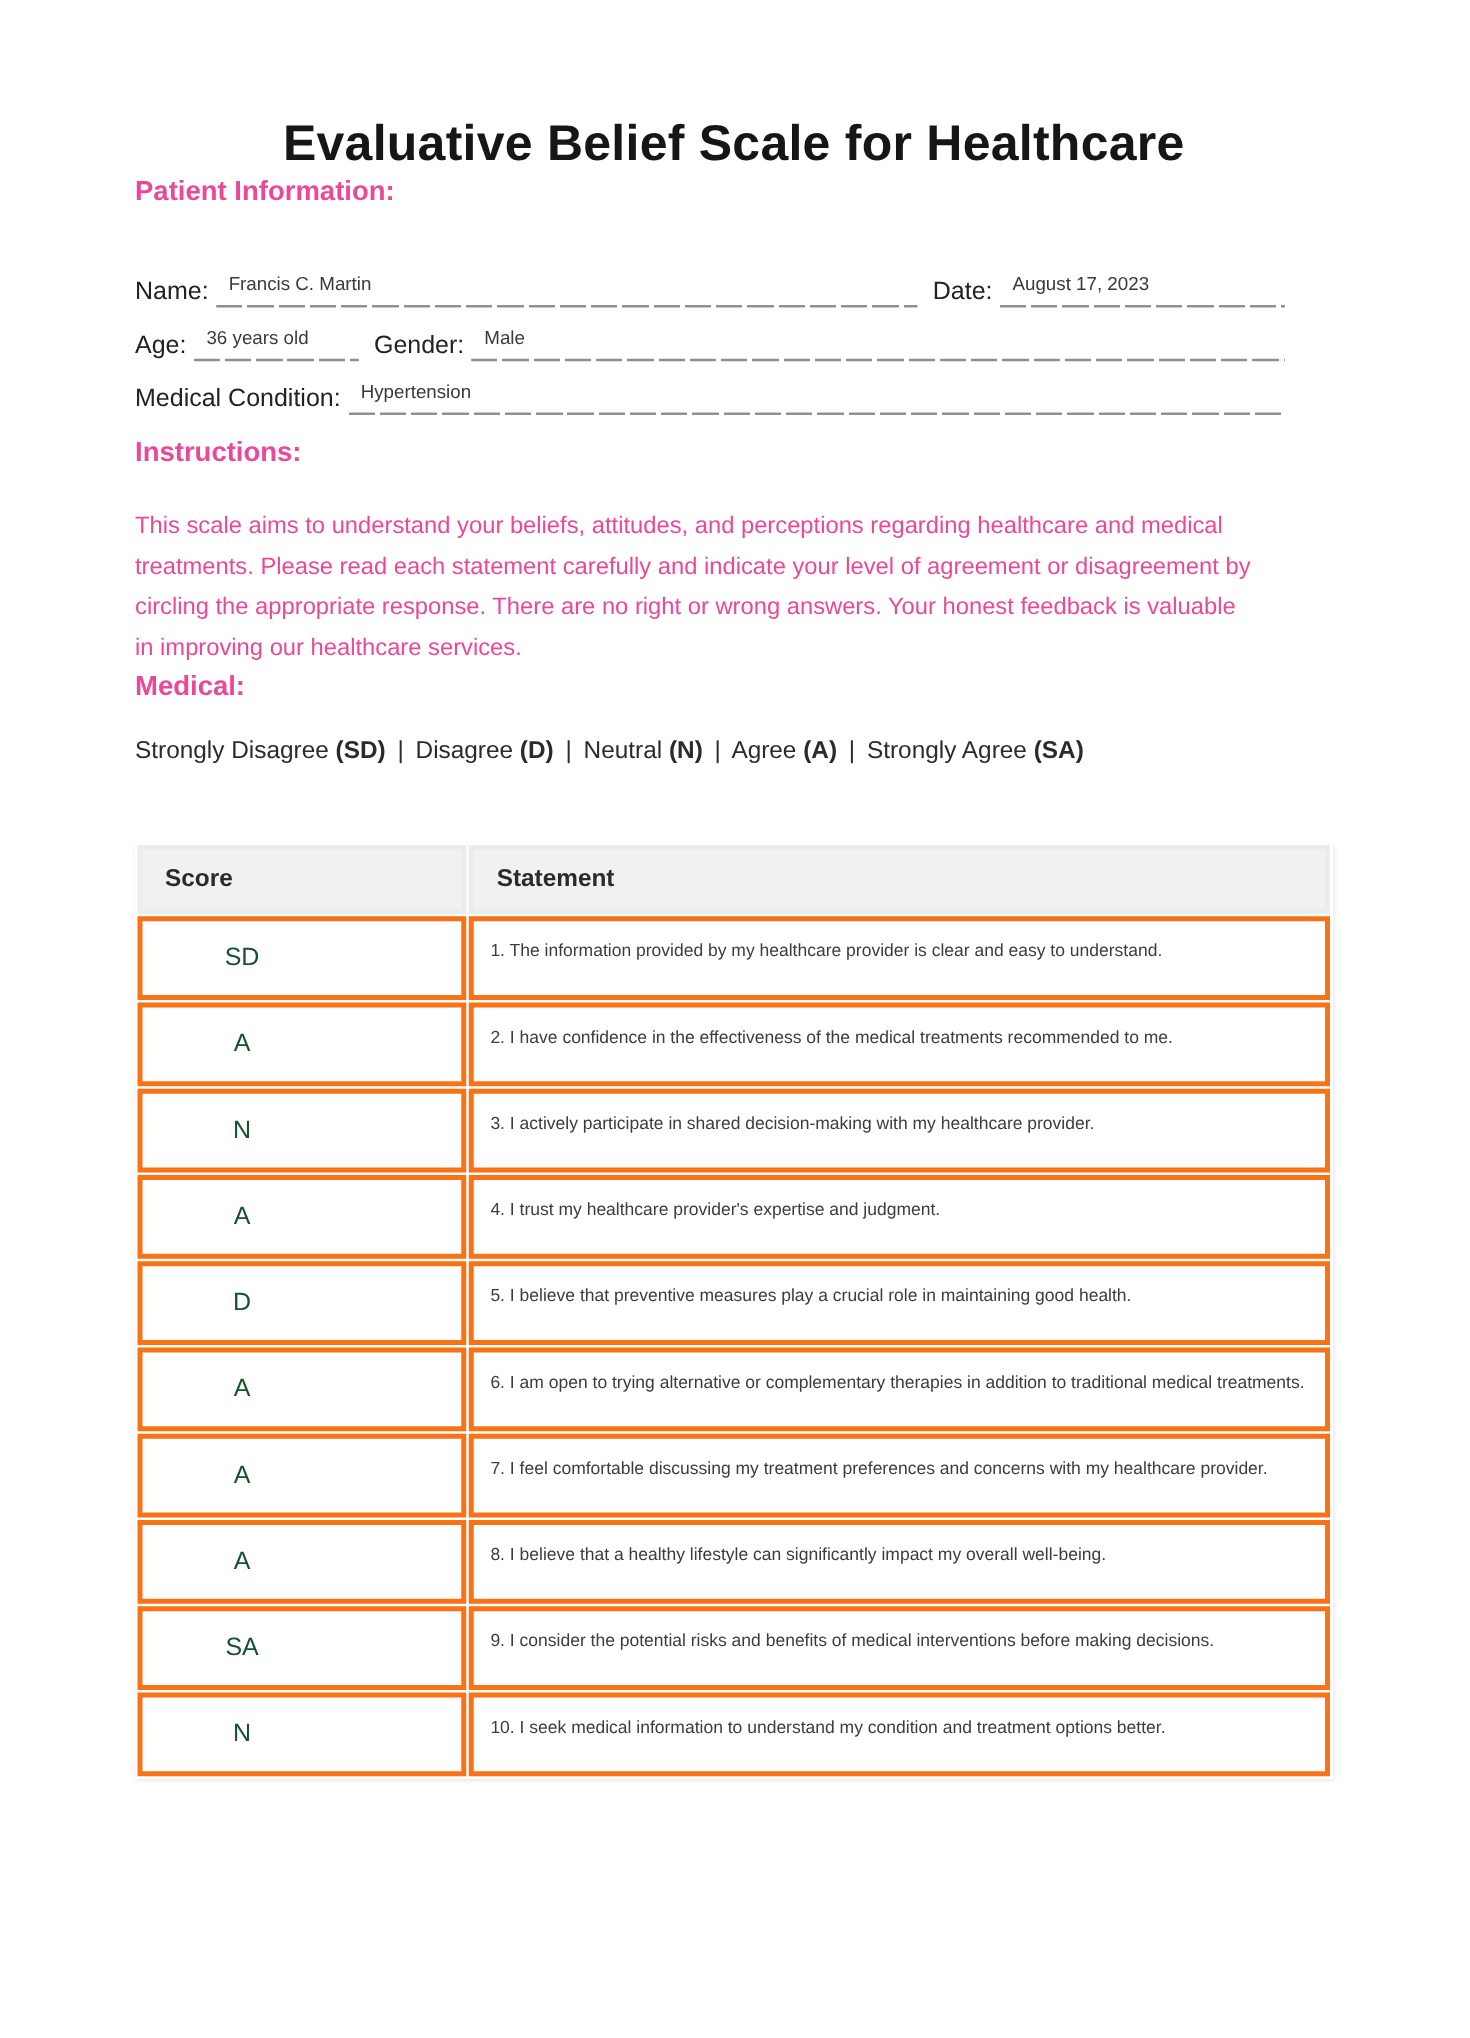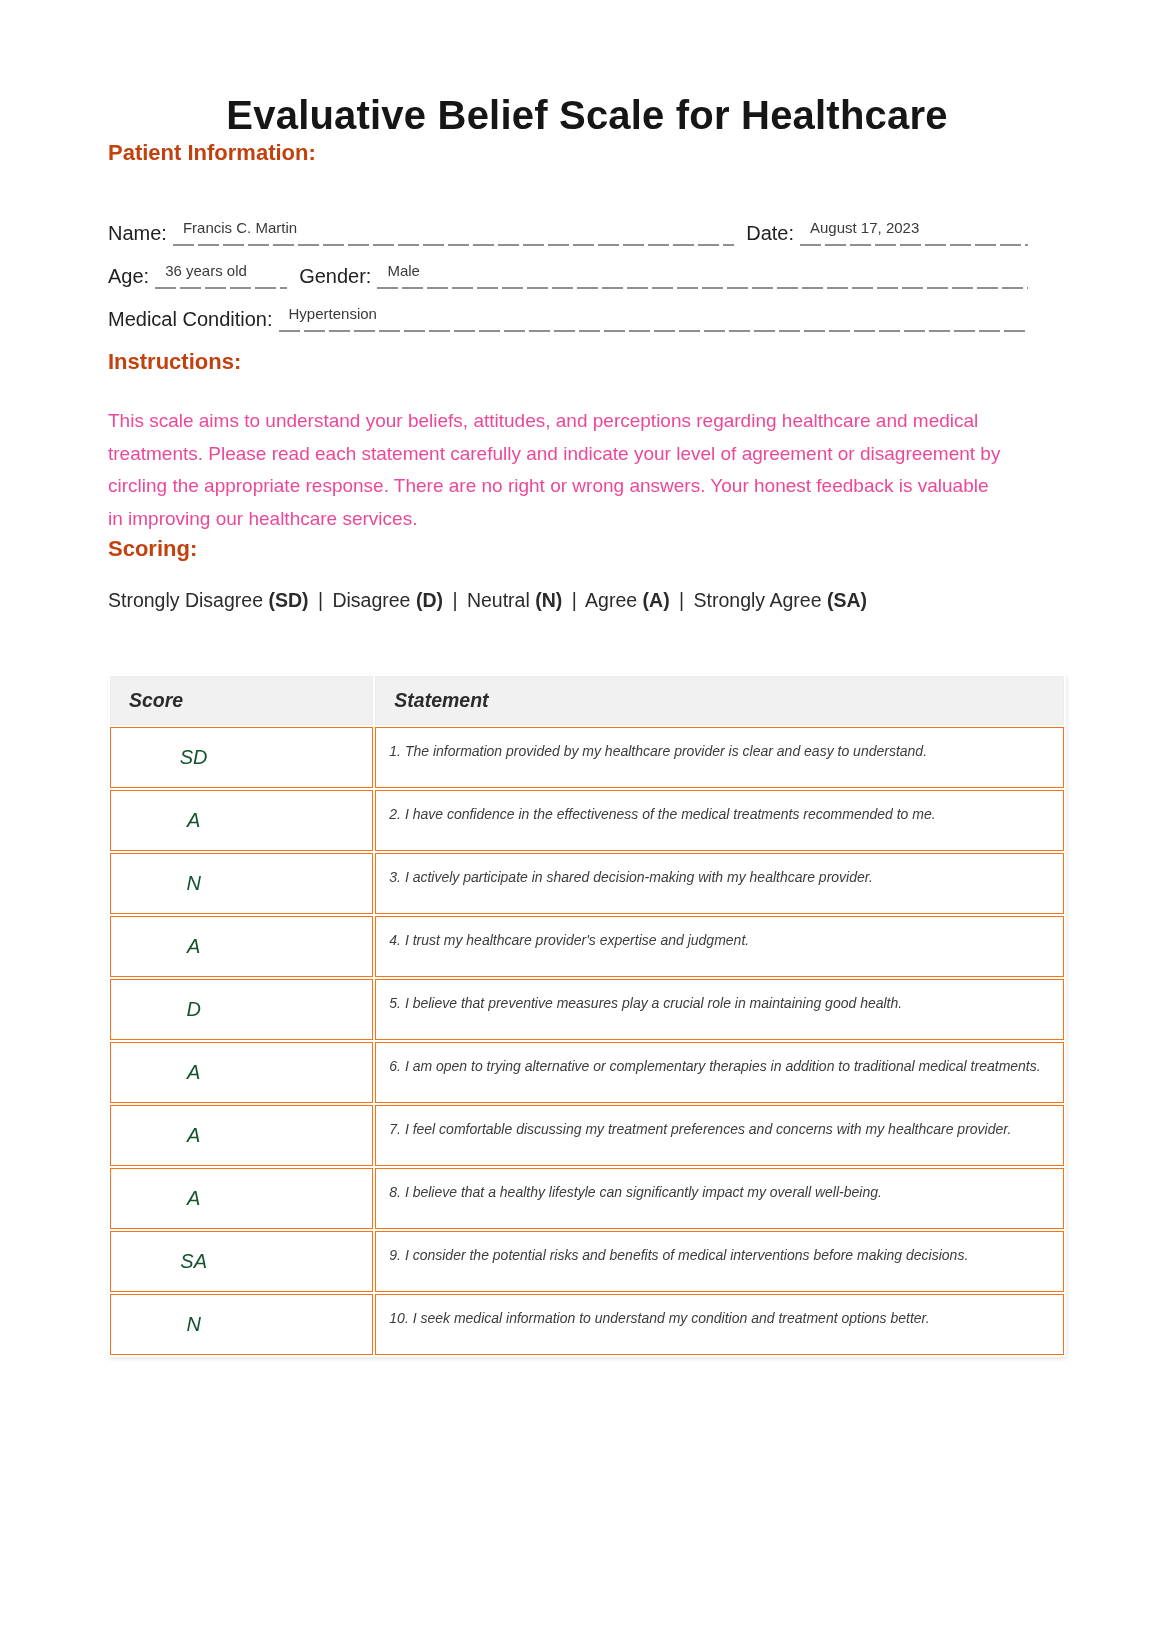--- a/index.html
+++ b/index.html
@@ -19,21 +19,21 @@
     font-size: 40px;
     line-height: 1.18;
     font-weight: bold;
     text-align: center;
     color: #161616;
     letter-spacing: 0.2px;
   }
   h2.section-heading {
     font-size: 22px;
     font-weight: bold;
-    color: #c2410c;
+    color: #ec4899;
     margin: 0;
     line-height: 27px;
   }
   .h-patient { margin-top: 30px; }
   .h-instructions { margin-top: 38px; }
   .h-scoring { margin-top: 22px; }
 
   .pi-fields { margin-top: 53px; }
   .field-row {
     display: flex;
@@ -85,23 +85,22 @@
   .legend-sep { padding: 0 4px; }
 
   table.belief-table {
     margin-top: 62px;
     width: 958px;
     border-collapse: separate;
     border-spacing: 2px;
     box-shadow: 1px 2px 4px rgba(0,0,0,0.10);
   }
   table.belief-table th, table.belief-table td {
-    border: 1px solid #f97316;
+    border: 4px solid #f97316;
     background: #ffffff;
-    font-style: italic;
   }
   table.belief-table th {
     background: #f1f1f2;
     border-color: #ececed;
     font-size: 19.5px;
     font-weight: bold;
     color: #2b2b2b;
     text-align: left;
     padding: 12px 10px 12px 18px;
     line-height: 23px;
@@ -158,21 +157,21 @@
       <span class="field-label">Medical Condition:</span>
       <span class="fill fill-grow">
         <span class="fill-value">Hypertension</span>
       </span>
     </div>
   </div>
 
   <h2 class="section-heading h-instructions">Instructions:</h2>
   <p class="instructions-body">This scale aims to understand your beliefs, attitudes, and perceptions regarding healthcare and medical treatments. Please read each statement carefully and indicate your level of agreement or disagreement by circling the appropriate response. There are no right or wrong answers. Your honest feedback is valuable in improving our healthcare services.</p>
 
-  <h2 class="section-heading h-scoring">Scoring:</h2>
+  <h2 class="section-heading h-scoring">Medical:</h2>
   <p class="scoring-legend"><span><span>Strongly Disagree</span> <span class="legend-abbr">(SD)</span></span> <span class="legend-sep">|</span> <span><span>Disagree</span> <span class="legend-abbr">(D)</span></span> <span class="legend-sep">|</span> <span><span>Neutral</span> <span class="legend-abbr">(N)</span></span> <span class="legend-sep">|</span> <span><span>Agree</span> <span class="legend-abbr">(A)</span></span> <span class="legend-sep">|</span> <span><span>Strongly Agree</span> <span class="legend-abbr">(SA)</span></span></p>
 
   <table class="belief-table">
     <thead>
       <tr>
         <th class="col-score">Score</th>
         <th class="col-statement">Statement</th>
       </tr>
     </thead>
     <tbody>

